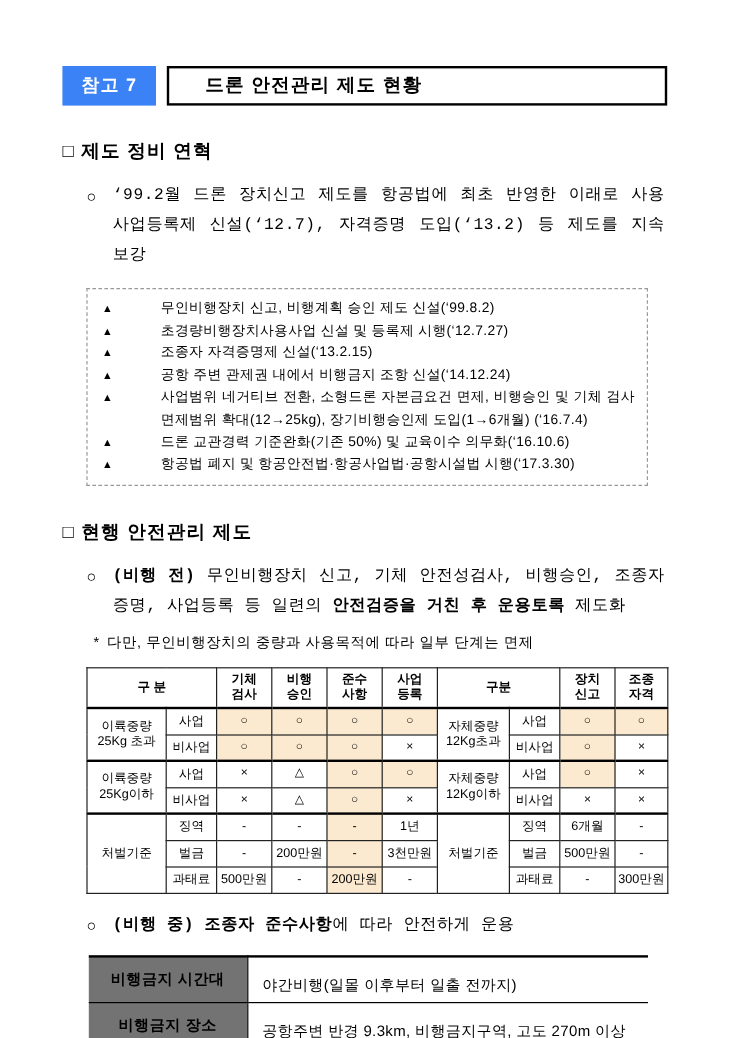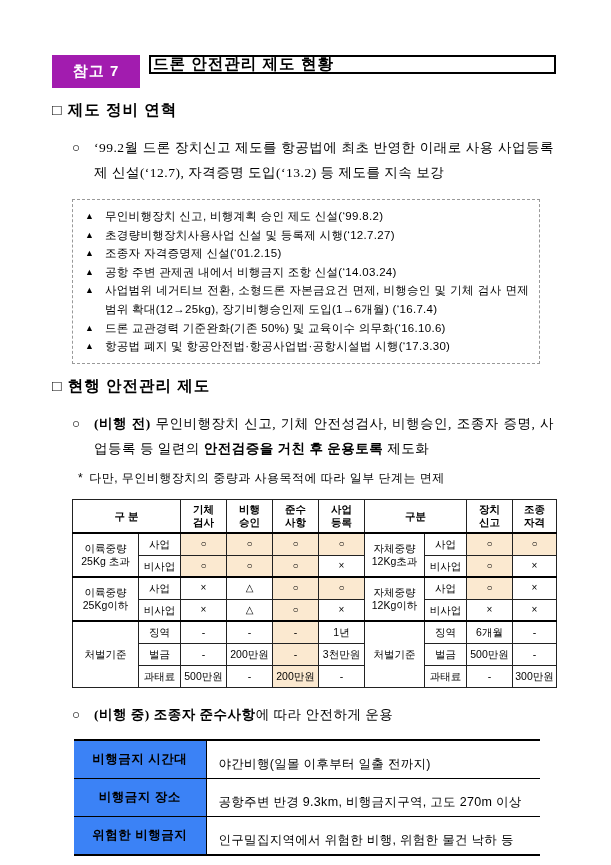--- a/index.html
+++ b/index.html
@@ -6,48 +6,48 @@
   html,body { background:#fff; }
   body {
     width:611px; height:865px; overflow:hidden;
     font-family:"Liberation Sans", sans-serif; color:#000;
   }
   .page { width:611px; height:865px; padding:55px 55px 0 52px; position:relative; }
 
   
   .header-row { display:flex; gap:9px; align-items:stretch; }
   .badge {
-    width:88px; height:33px; background:#a21caf; color:#fff;
+    width:78px; height:33px; background:#3b82f6; color:#fff;
     font-weight:bold; font-size:15px; display:flex; align-items:center; justify-content:center;
     letter-spacing:1px;
   }
   .title-box {
     flex:1; border:2px solid #000; display:flex; align-items:center;
-    padding-left:2px; font-weight:bold; font-size:15.5px; letter-spacing:1px; height:19px;
-  }
-
-  
-  .sec-heading { font-size:15.5px; font-weight:bold; letter-spacing:1px; margin-top:12px; }
+    padding-left:30px; font-weight:bold; font-size:15.5px; letter-spacing:1px; height:33px;
+  }
+
+  
+  .sec-heading { font-size:15.5px; font-weight:bold; letter-spacing:1px; margin-top:28px; }
   .sec-heading.second { }
 
   
   .para { display:flex; margin-top:15px; margin-left:20px; margin-right:2px;
           font-family:"Liberation Serif", serif; font-size:13.5px; line-height:1.85; }
   .para .marker { width:22px; flex:0 0 22px; }
-  .para .ptext { flex:1; text-align:justify; letter-spacing:0.5px; }
+  .para .ptext { flex:1; text-align:justify; letter-spacing:0.5px;font-family:Liberation Mono, monospace; }
   .para b { font-weight:bold; }
 
   
   .dashed-box {
     margin:13px 16px 0 20px; border:1px dashed #999; padding:7px 10px 7px 12px;
     font-size:11.5px; line-height:1.62; letter-spacing:0.3px;
   }
   .hist-item { display:flex; }
   .hist-item .tri { width:20px; flex:0 0 20px; font-size:9px; padding-top:2px; }
-  .hist-item .itext { flex:1; text-align:justify; }
+  .hist-item .itext { flex:1; text-align:justify;margin-left:29px; }
 
   
   .note { margin-top:8px; margin-left:26px; font-size:12px; letter-spacing:0.5px; }
   .note .star { margin-right:6px; }
 
   
   table.reg-table {
     margin:12px 0 0 20px; border-collapse:collapse; table-layout:fixed; width:484px;
     font-size:10.5px; text-align:center;
   }
@@ -60,21 +60,21 @@
   .reg-table td.hl { background:#fbe9d0; }
   .reg-table td.sym { font-size:10px; }
 
   
   table.rules-table {
     margin:11px 0 0 22px; border-collapse:collapse; width:466px;
     border-top:2px solid #000; border-bottom:2px solid #000;
     font-size:12.5px;
   }
   .rules-table th {
-    width:132px; background:#3b82f6; font-weight:bold; text-align:center;
+    width:132px; background:#737373; font-weight:bold; text-align:center;
     border-bottom:1px solid #000; border-right:1px solid #000; padding:5px 4px; letter-spacing:0.5px;
   }
   .rules-table td { border-bottom:1px solid #000; padding:15px 4px 5px 12px; text-align:left; letter-spacing:0.3px; }
   .rules-table tr:last-child th, .rules-table tr:last-child td { border-bottom:none; }
 </style>
 </head>
 <body>
 
 <div class="page">
 
@@ -94,25 +94,25 @@
     <div class="hist-item">
       <span class="tri">▲</span>
       <span class="itext">무인비행장치 신고, 비행계획 승인 제도 신설(‘99.8.2)</span>
     </div>
     <div class="hist-item">
       <span class="tri">▲</span>
       <span class="itext">초경량비행장치사용사업 신설 및 등록제 시행(‘12.7.27)</span>
     </div>
     <div class="hist-item">
       <span class="tri">▲</span>
-      <span class="itext">조종자 자격증명제 신설(‘01.2.15)</span>
-    </div>
-    <div class="hist-item">
-      <span class="tri">▲</span>
-      <span class="itext">공항 주변 관제권 내에서 비행금지 조항 신설(‘14.03.24)</span>
+      <span class="itext">조종자 자격증명제 신설(‘13.2.15)</span>
+    </div>
+    <div class="hist-item">
+      <span class="tri">▲</span>
+      <span class="itext">공항 주변 관제권 내에서 비행금지 조항 신설(‘14.12.24)</span>
     </div>
     <div class="hist-item">
       <span class="tri">▲</span>
       <span class="itext">사업범위 네거티브 전환, 소형드론 자본금요건 면제, 비행승인 및 기체 검사 면제범위 확대(12→25kg), 장기비행승인제 도입(1→6개월) (‘16.7.4)</span>
     </div>
     <div class="hist-item">
       <span class="tri">▲</span>
       <span class="itext">드론 교관경력 기준완화(기존 50%) 및 교육이수 의무화(‘16.10.6)</span>
     </div>
     <div class="hist-item">

